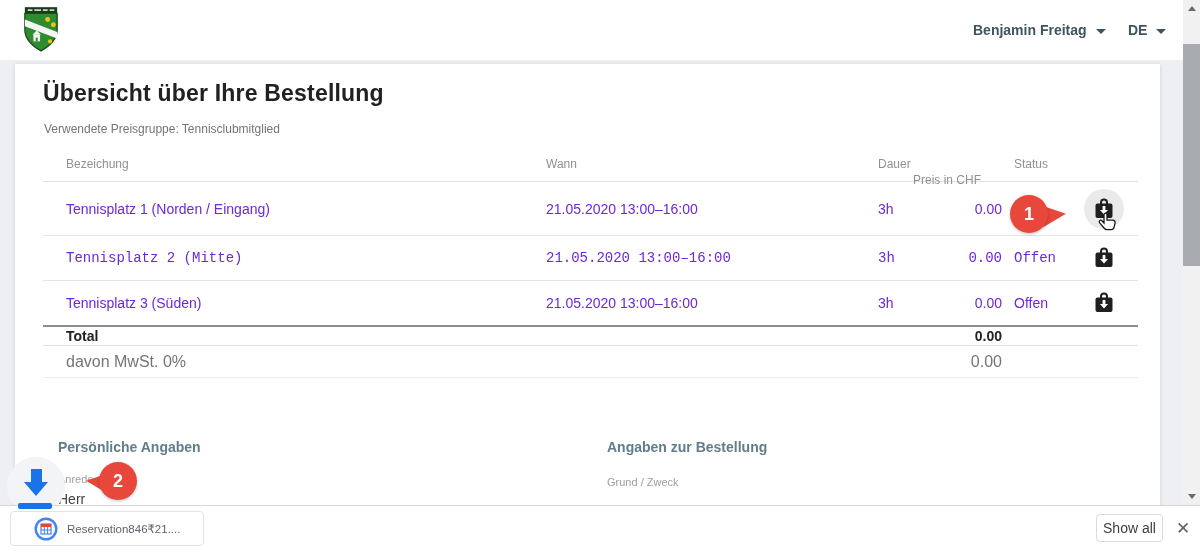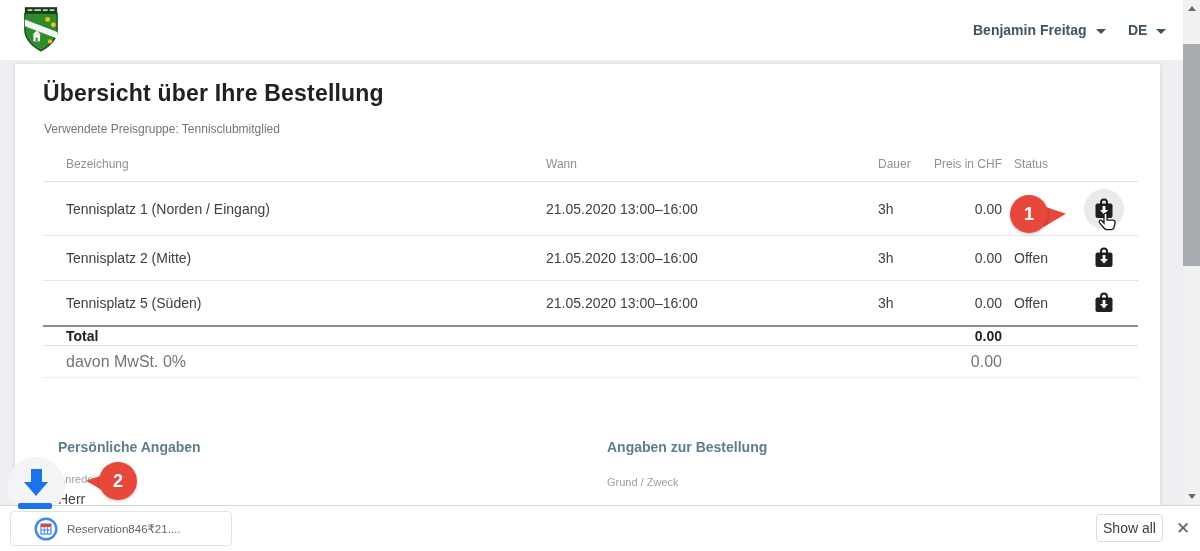--- a/index.html
+++ b/index.html
@@ -31,27 +31,27 @@
     left:15px; top:64px; width:1145px; height:487px;
     background:#fff; box-shadow:0 1px 4px rgba(0,0,0,.14);
   }
   .page-title { left:28px; top:16px; font-size:23px; font-weight:700; color:#212121; letter-spacing:.2px; }
   .page-subtitle { left:29px; top:58px; font-size:12px; color:#757575; }
 
   .tablewrap { left:28px; top:84px; width:1095px; }
   .thead { position:relative; height:34px; border-bottom:1px solid #e0e0e0; }
   .thead span { position:absolute; top:9px; font-size:12px; color:#909090; }
   .trow { position:relative; border-bottom:1px solid #e4e4e4; }
-  .trow .cell { position:absolute; top:50%; transform:translateY(-50%); font-size:14px; color:#404040; }
+  .trow .cell { position:absolute; top:50%; transform:translateY(-50%); font-size:14px; color:#6d28d9; }
   .c-name   { left:23px; }
   .c-wann   { left:503px; }
   .c-dauer  { left:835px; }
   .c-preis  { right:136px; width:110px; text-align:right; }
   .c-status { left:971px; }
-  .h-preis  { right:136px !important; width:110px; text-align:right; }
+  .h-preis  { right:136px !important; width:110px; text-align:center;margin-top:16px; }
 
   .icon-btn {
     position:absolute; left:1041px; top:50%; transform:translateY(-50%);
     width:40px; height:40px; border-radius:50%;
     display:flex; align-items:center; justify-content:center;
     background:transparent; border:none; cursor:pointer;
   }
   .icon-btn.hovered { background:#eaeaea; }
 
   .total-row { position:relative; height:21px; border-top:2px solid #8d8d8d; border-bottom:1px solid #e0e0e0; }
@@ -88,21 +88,21 @@
   .dl-arrow-head {
     left:24px; top:482px; width:0; height:0; z-index:9;
     border-left:12.5px solid transparent; border-right:12.5px solid transparent;
     border-top:14px solid #1a73e8;
   }
   .dl-bar { left:18px; top:503px; width:34px; height:6px; background:#1a73e8; border-radius:2px; z-index:12; }
 
   
   .shelf { left:0; top:505px; width:1200px; height:46px; background:#fff; border-top:1px solid #d7d7d7; z-index:10; }
   .dl-chip {
-    position:absolute; left:10px; top:5px; width:222px; height:35px;
+    position:absolute; left:10px; top:5px; width:194px; height:35px;
     background:#fff; border:1px solid #e3e3e3; border-radius:4px; cursor:pointer;
     display:flex; align-items:center;
   }
   .dl-chip .fileicon { margin-left:23px; width:24px; height:24px; }
   .dl-chip .filename { margin-left:9px; font-size:11.5px; color:#5f6368; white-space:nowrap; }
   .show-all-btn {
     position:absolute; left:1096px; top:8px; width:67px; height:28px;
     background:#fff; border:1px solid #dadce0; border-radius:4px;
     font-size:14px; color:#3c4043; font-family:inherit; cursor:pointer;
   }
@@ -177,37 +177,37 @@
       <span class="cell c-status"></span>
       <button class="icon-btn hovered">
         <svg width="24" height="24" viewBox="0 0 24 24">
           <path d="M9 7 V5.6 a3 3 0 0 1 6 0 V7" fill="none" stroke="#1f1f1f" stroke-width="2"></path>
           <rect x="3.5" y="6.5" width="17" height="14.5" rx="2" fill="#1f1f1f"></rect>
           <polygon points="12,17.5 8,13 10.6,13 10.6,9 13.4,9 13.4,13 16,13" fill="#ffffff"></polygon>
         </svg>
       </button>
     </div>
 
-    <div class="trow" style="height:45px;">
+    <div class="trow" style="height:45px;font-family:Liberation Mono, monospace;">
       <span class="cell c-name">Tennisplatz 2 (Mitte)</span>
       <span class="cell c-wann">21.05.2020 13:00–16:00</span>
       <span class="cell c-dauer">3h</span>
       <span class="cell c-preis">0.00</span>
       <span class="cell c-status">Offen</span>
       <button class="icon-btn">
         <svg width="24" height="24" viewBox="0 0 24 24">
           <path d="M9 7 V5.6 a3 3 0 0 1 6 0 V7" fill="none" stroke="#1f1f1f" stroke-width="2"></path>
           <rect x="3.5" y="6.5" width="17" height="14.5" rx="2" fill="#1f1f1f"></rect>
           <polygon points="12,17.5 8,13 10.6,13 10.6,9 13.4,9 13.4,13 16,13" fill="#ffffff"></polygon>
         </svg>
       </button>
     </div>
 
     <div class="trow" style="height:44px; border-bottom:none;">
-      <span class="cell c-name">Tennisplatz 5 (Süden)</span>
+      <span class="cell c-name">Tennisplatz 3 (Süden)</span>
       <span class="cell c-wann">21.05.2020 13:00–16:00</span>
       <span class="cell c-dauer">3h</span>
       <span class="cell c-preis">0.00</span>
       <span class="cell c-status">Offen</span>
       <button class="icon-btn">
         <svg width="24" height="24" viewBox="0 0 24 24">
           <path d="M9 7 V5.6 a3 3 0 0 1 6 0 V7" fill="none" stroke="#1f1f1f" stroke-width="2"></path>
           <rect x="3.5" y="6.5" width="17" height="14.5" rx="2" fill="#1f1f1f"></rect>
           <polygon points="12,17.5 8,13 10.6,13 10.6,9 13.4,9 13.4,13 16,13" fill="#ffffff"></polygon>
         </svg>

